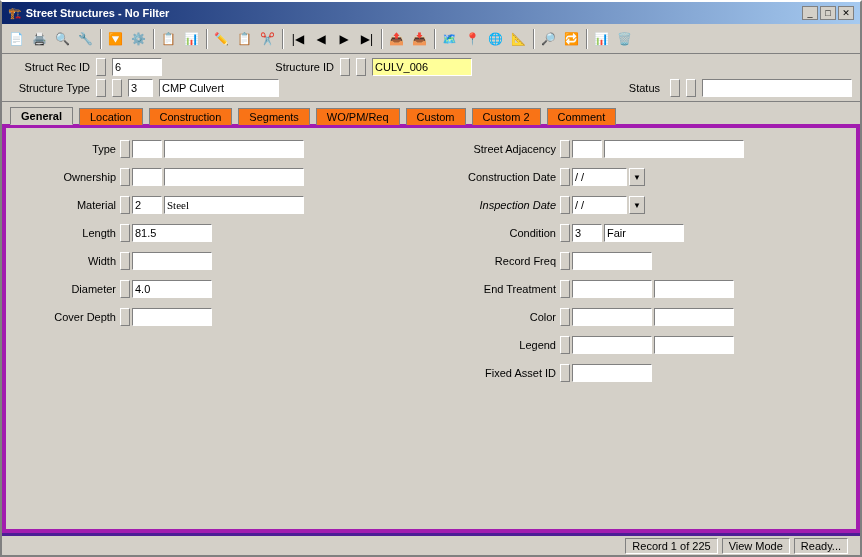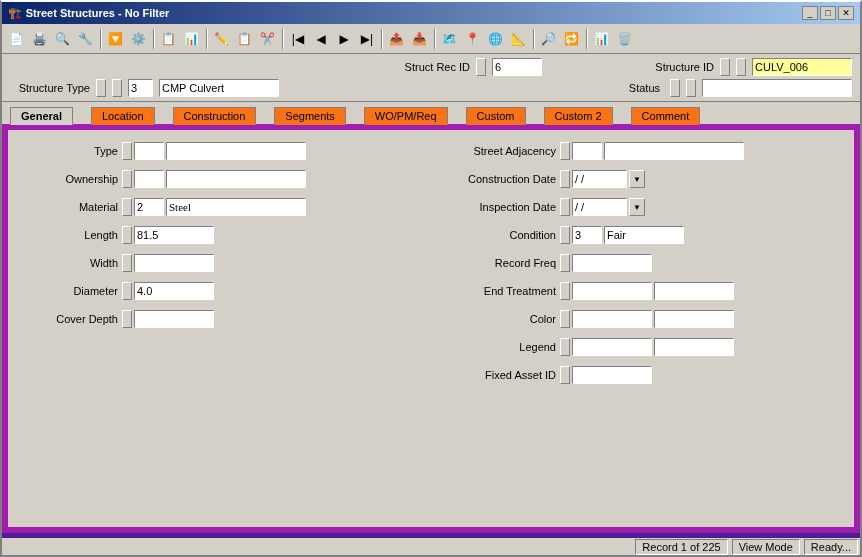--- a/index.html
+++ b/index.html
@@ -92,21 +92,20 @@
       padding: 4px 8px;
       display: flex;
       flex-direction: column;
       gap: 3px;
       border-bottom: 1px solid #808080;
     }
     .header-row {
       display: flex;
       align-items: center;
       gap: 6px;
-      justify-content: flex-end;
     }
     .field-label {
       font-size: 11px;
       text-align: right;
       color: black;
     }
     .field-input {
       border: none;
       background: white;
       border-top: 1px solid #808080;
@@ -129,41 +128,42 @@
       display: inline-block;
     }
 
     
     .tabs-area {
       background: #d4d0c8;
       padding: 4px 8px 0 8px;
     }
     .tabs-row {
       display: flex;
-      gap: 16px;
+      gap: 4px;
+      align-items: flex-end;
     }
     .tab {
       padding: 2px 10px;
       border: 1px solid #808080;
       border-bottom: none;
       background: #f97316;
       cursor: pointer;
       font-size: 11px;
       position: relative;
       top: 1px;
       margin-right: 2px;
     }
     .tab.active {
       background: #d4d0c8;
       border-bottom: 1px solid #d4d0c8;
       font-weight: bold;
       z-index: 1;
     }
     .tab-content {
-      border: 6px solid #a21caf;
+      border: 4px solid #a21caf;
       background: #d4d0c8;
       flex: 1;
       padding: 10px;
       overflow: hidden;
     }
 
     
     .form-content {
       display: flex;
       gap: 20px;
@@ -253,22 +253,22 @@
       cursor: pointer;
       font-size: 8px;
     }
     .input-yellow {
       background: #ffff99;
     }
 
     
     .status-bar {
       background: #d4d0c8;
-      border-top: 5px solid #4c1d95;
-      padding: 2px 2px;
+      border-top: 3px solid #4c1d95;
+      padding: 2px 12px;
       display: flex;
       align-items: center;
       justify-content: flex-end;
       gap: 4px;
       height: 22px;
       font-size: 11px;
     }
     .status-panel {
       border-top: 1px solid #808080;
       border-left: 1px solid #808080;
@@ -449,21 +449,21 @@
         <div class="form-row">
           <span class="form-label" style="width:115px;">Construction Date</span>
           <div class="form-field">
             <span class="indicator"></span>
             <input class="input-date" value="/ /" style="">
             <div class="dropdown-btn">▼</div>
           </div>
         </div>
 
         <div class="form-row">
-          <span class="form-label" style="width:115px;">Inspection Date</span>
+          <span class="form-label" style="width:115px;font-style:italic;">Inspection Date</span>
           <div class="form-field">
             <span class="indicator"></span>
             <input class="input-date" value="/ /" style="">
             <div class="dropdown-btn">▼</div>
           </div>
         </div>
 
         <div class="form-row">
           <span class="form-label" style="width:115px;">Condition</span>
           <div class="form-field">

